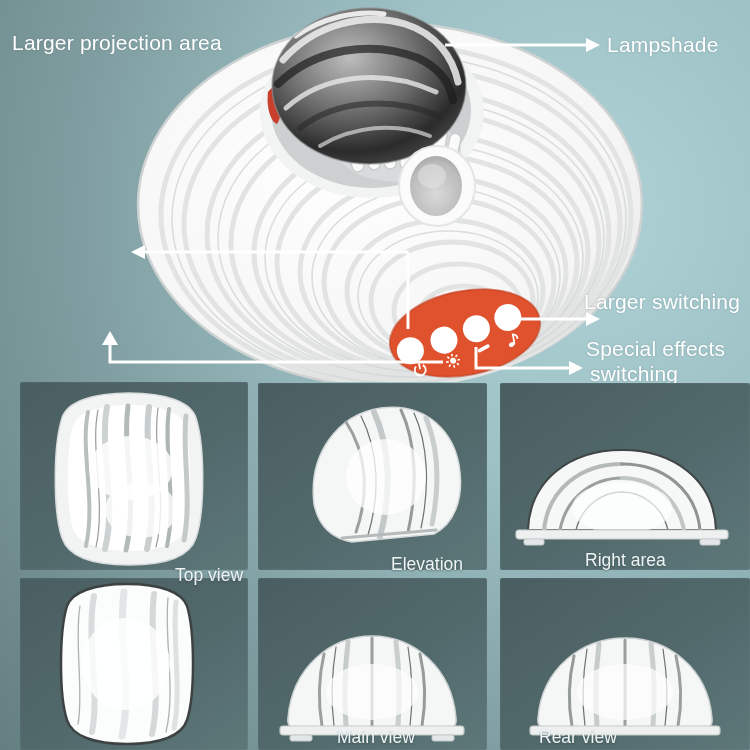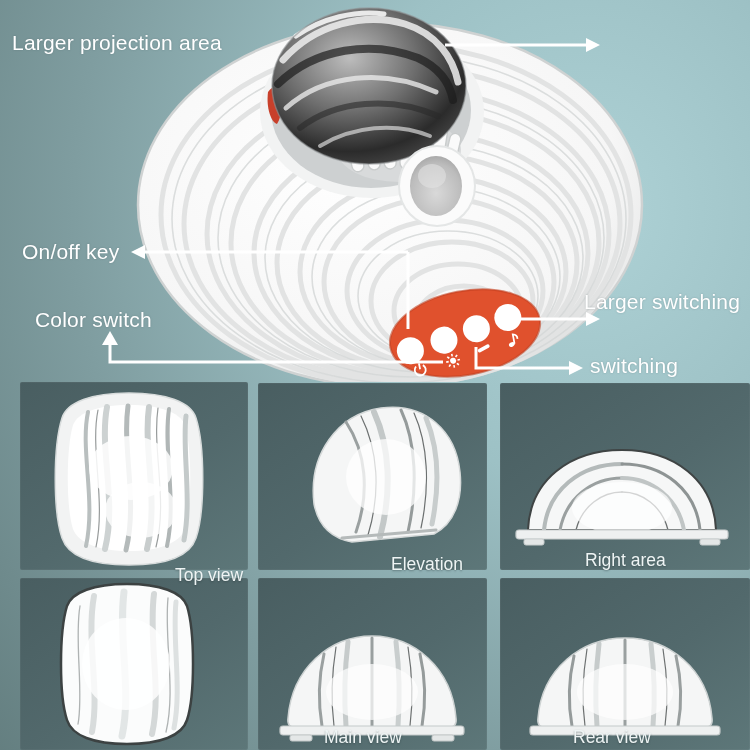--- a/index.html
+++ b/index.html
@@ -168,24 +168,24 @@
     <g fill="#ffffff">
       <polygon points="586,38 600,45 586,52"></polygon>
       <polygon points="145,245 131,252 145,259"></polygon>
       <polygon points="102,345 110,331 118,345"></polygon>
       <polygon points="586,312 600,319 586,326"></polygon>
       <polygon points="569,361 583,368 569,375"></polygon>
     </g>
   </svg>
 
   <div class="callout" style="left:12px;top:31px">Larger projection area</div>
-  <div class="callout" style="left:22px;top:240px">On/off key</div>
-  <div class="callout" style="left:35px;top:308px">Color switch</div>
+  <div class="callout" style="left:607px;top:33px">Lampshade</div>
   <div class="callout" style="left:584px;top:290px">Larger switching</div>
-  <div class="callout" style="left:590px;top:354px">switching</div>
+  <div class="callout" style="left:586px;top:337px">Special effects</div>
+  <div class="callout" style="left:590px;top:362px">switching</div>
 
   <div style="position:absolute;left:0;top:378px;width:750px;height:372px">
 
     <div class="panel" style="left:20px;top:4px;width:228px;height:188px"></div>
     <div class="panel" style="left:258px;top:5px;width:229px;height:187px"></div>
     <div class="panel" style="left:500px;top:5px;width:250px;height:187px"></div>
     <div class="panel" style="left:20px;top:200px;width:228px;height:172px"></div>
     <div class="panel" style="left:258px;top:200px;width:229px;height:172px"></div>
     <div class="panel" style="left:500px;top:200px;width:250px;height:172px"></div>
 
@@ -283,16 +283,16 @@
         <path d="M67,27 C62,58 62,82 65,104" stroke="#4a4f4f" stroke-width="1.2" opacity=".8"></path>
         <path d="M143,27 C148,58 148,82 145,104" stroke="#4a4f4f" stroke-width="1.2" opacity=".8"></path>
       </g>
       <ellipse cx="105" cy="70" rx="48" ry="28" fill="#ffffff" opacity=".7"></ellipse>
       <rect x="10" y="104" width="190" height="9" rx="3" fill="#eef0f0" stroke="#c4c9c9" stroke-width="1.2"></rect>
     </svg>
 
     <div class="viewlabel" style="left:175px;top:187px">Top view</div>
     <div class="viewlabel" style="left:391px;top:176px">Elevation</div>
     <div class="viewlabel" style="left:585px;top:172px">Right area</div>
-    <div class="viewlabel" style="left:324px;top:349px">Main view</div>
-    <div class="viewlabel" style="left:573px;top:349px">Rear view</div>
+    <div class="viewlabel" style="left:337px;top:349px">Main view</div>
+    <div class="viewlabel" style="left:539px;top:349px">Rear view</div>
   </div>
 </div>
 
 </body></html>

